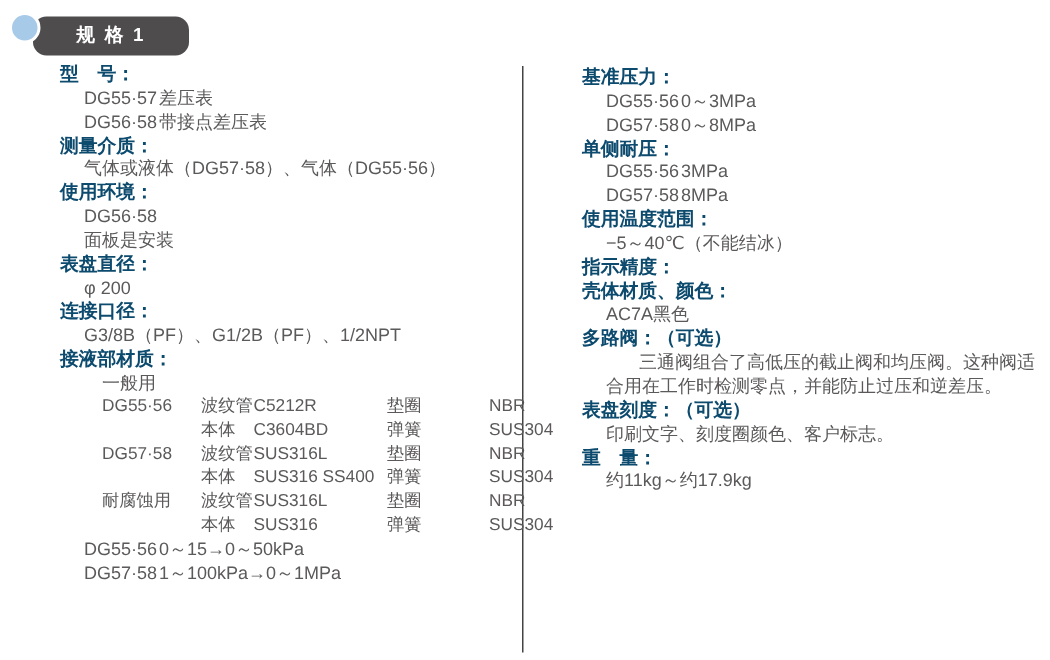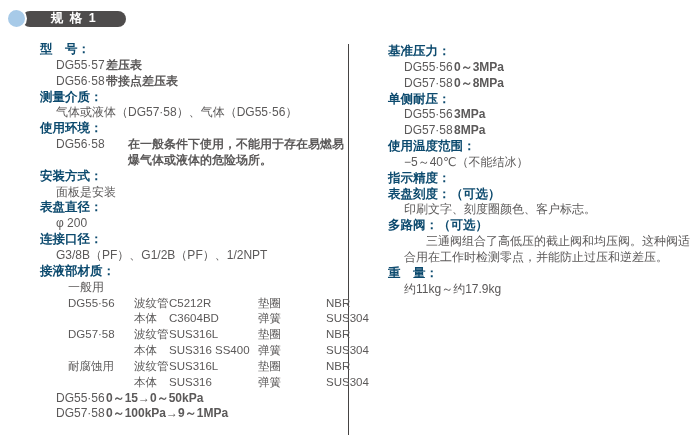--- a/index.html
+++ b/index.html
@@ -10,21 +10,21 @@
     height: 440px;
     background: #ffffff;
     font-family: "Liberation Sans", "DejaVu Sans", sans-serif;
     color: #5b5959;
     overflow: hidden;
   }
   
   .hdr-pill {
     position: absolute;
     left: 22px; top: 11px;
-    width: 104px; height: 16px;
+    width: 104px; height: 26px;
     background: #4e4c4c;
     border-radius: 9px;
     display: flex; align-items: center; justify-content: center;
     z-index: 1;
   }
   .hdr-title {
     color: #ffffff;
     font-size: 12.5px;
     font-weight: bold;
     letter-spacing: 1.5px;
@@ -54,21 +54,21 @@
   .heading {
     font-size: 12.5px;
     font-weight: bold;
     color: #0c4a6e;
   }
   .ind1 { padding-left: 16px; }
   .ind2 { padding-left: 28px; }
   .lv { display: flex; justify-content: space-between; }
   .rl { flex: 0 0 50px; }
   .lv.wide .rl { flex-basis: 72px; }
-  .rv { white-space: pre-line; flex: 1 1 auto; font-weight: bold; }
+  .rv { white-space: pre-line; flex: 1 1 auto; }
   .txt { white-space: pre-line; }
   .para {
     padding-left: 16px;
     text-indent: 22px;
     white-space: pre-line;
   }
   .mat { display: flex; font-size: 11.5px; }
   .mc0 { flex: 0 0 66px; }
   .mc1 { flex: 0 0 35px; }
   .mc2 { flex: 0 0 89px; }
@@ -97,26 +97,23 @@
         </div>
       </div>
       <div class="section">
         <div class="heading">测量介质：</div>
         <div class="row txt ind1">气体或液体（DG57·58）、气体（DG55·56）</div>
       </div>
       <div class="section">
         <div class="heading">使用环境：</div>
         <div class="row lv ind1 wide">
           <span class="rl">DG56·58</span>
-          <span class="rv">在一般条件下使用，不能用于存在易燃易
-爆气体或液体的危险场所。</span>
-        </div>
-      </div>
-      <div class="section">
-        <div class="heading">安装方式：</div>
+        </div>
+      </div>
+      <div class="section">
         <div class="row txt ind1">面板是安装</div>
       </div>
       <div class="section">
         <div class="heading">表盘直径：</div>
         <div class="row txt ind1">φ 200</div>
       </div>
       <div class="section">
         <div class="heading">连接口径：</div>
         <div class="row txt ind1">G3/8B（PF）、G1/2B（PF）、1/2NPT</div>
       </div>
@@ -166,21 +163,21 @@
           <span class="mc mc4">SUS304</span>
         </div>
       </div>
       <div class="section">
         <div class="row lv ind1">
           <span class="rl">DG55·56</span>
           <span class="rv">0～15→0～50kPa</span>
         </div>
         <div class="row lv ind1">
           <span class="rl">DG57·58</span>
-          <span class="rv">0～100kPa→9～1MPa</span>
+          <span class="rv">1～100kPa→0～1MPa</span>
         </div>
       </div>
     </div>
   <div class="col col-right" id="col-right">
       <div class="section">
         <div class="heading">基准压力：</div>
         <div class="row lv ind1">
           <span class="rl">DG55·56</span>
           <span class="rv">0～3MPa</span>
         </div>
@@ -201,26 +198,30 @@
         </div>
       </div>
       <div class="section">
         <div class="heading">使用温度范围：</div>
         <div class="row txt ind1">−5～40℃（不能结冰）</div>
       </div>
       <div class="section">
         <div class="heading">指示精度：</div>
       </div>
       <div class="section">
-        <div class="heading">表盘刻度：（可选）</div>
-        <div class="row txt ind1">印刷文字、刻度圈颜色、客户标志。</div>
+        <div class="heading">壳体材质、颜色：</div>
+        <div class="row txt ind1">AC7A黑色</div>
       </div>
       <div class="section">
         <div class="heading">多路阀：（可选）</div>
         <div class="row txt para">三通阀组合了高低压的截止阀和均压阀。这种阀适
 合用在工作时检测零点，并能防止过压和逆差压。</div>
+      </div>
+      <div class="section">
+        <div class="heading">表盘刻度：（可选）</div>
+        <div class="row txt ind1">印刷文字、刻度圈颜色、客户标志。</div>
       </div>
       <div class="section">
         <div class="heading">重　量：</div>
         <div class="row txt ind1">约11kg～约17.9kg</div>
       </div>
     </div>
 </div>
 
 </body></html>

